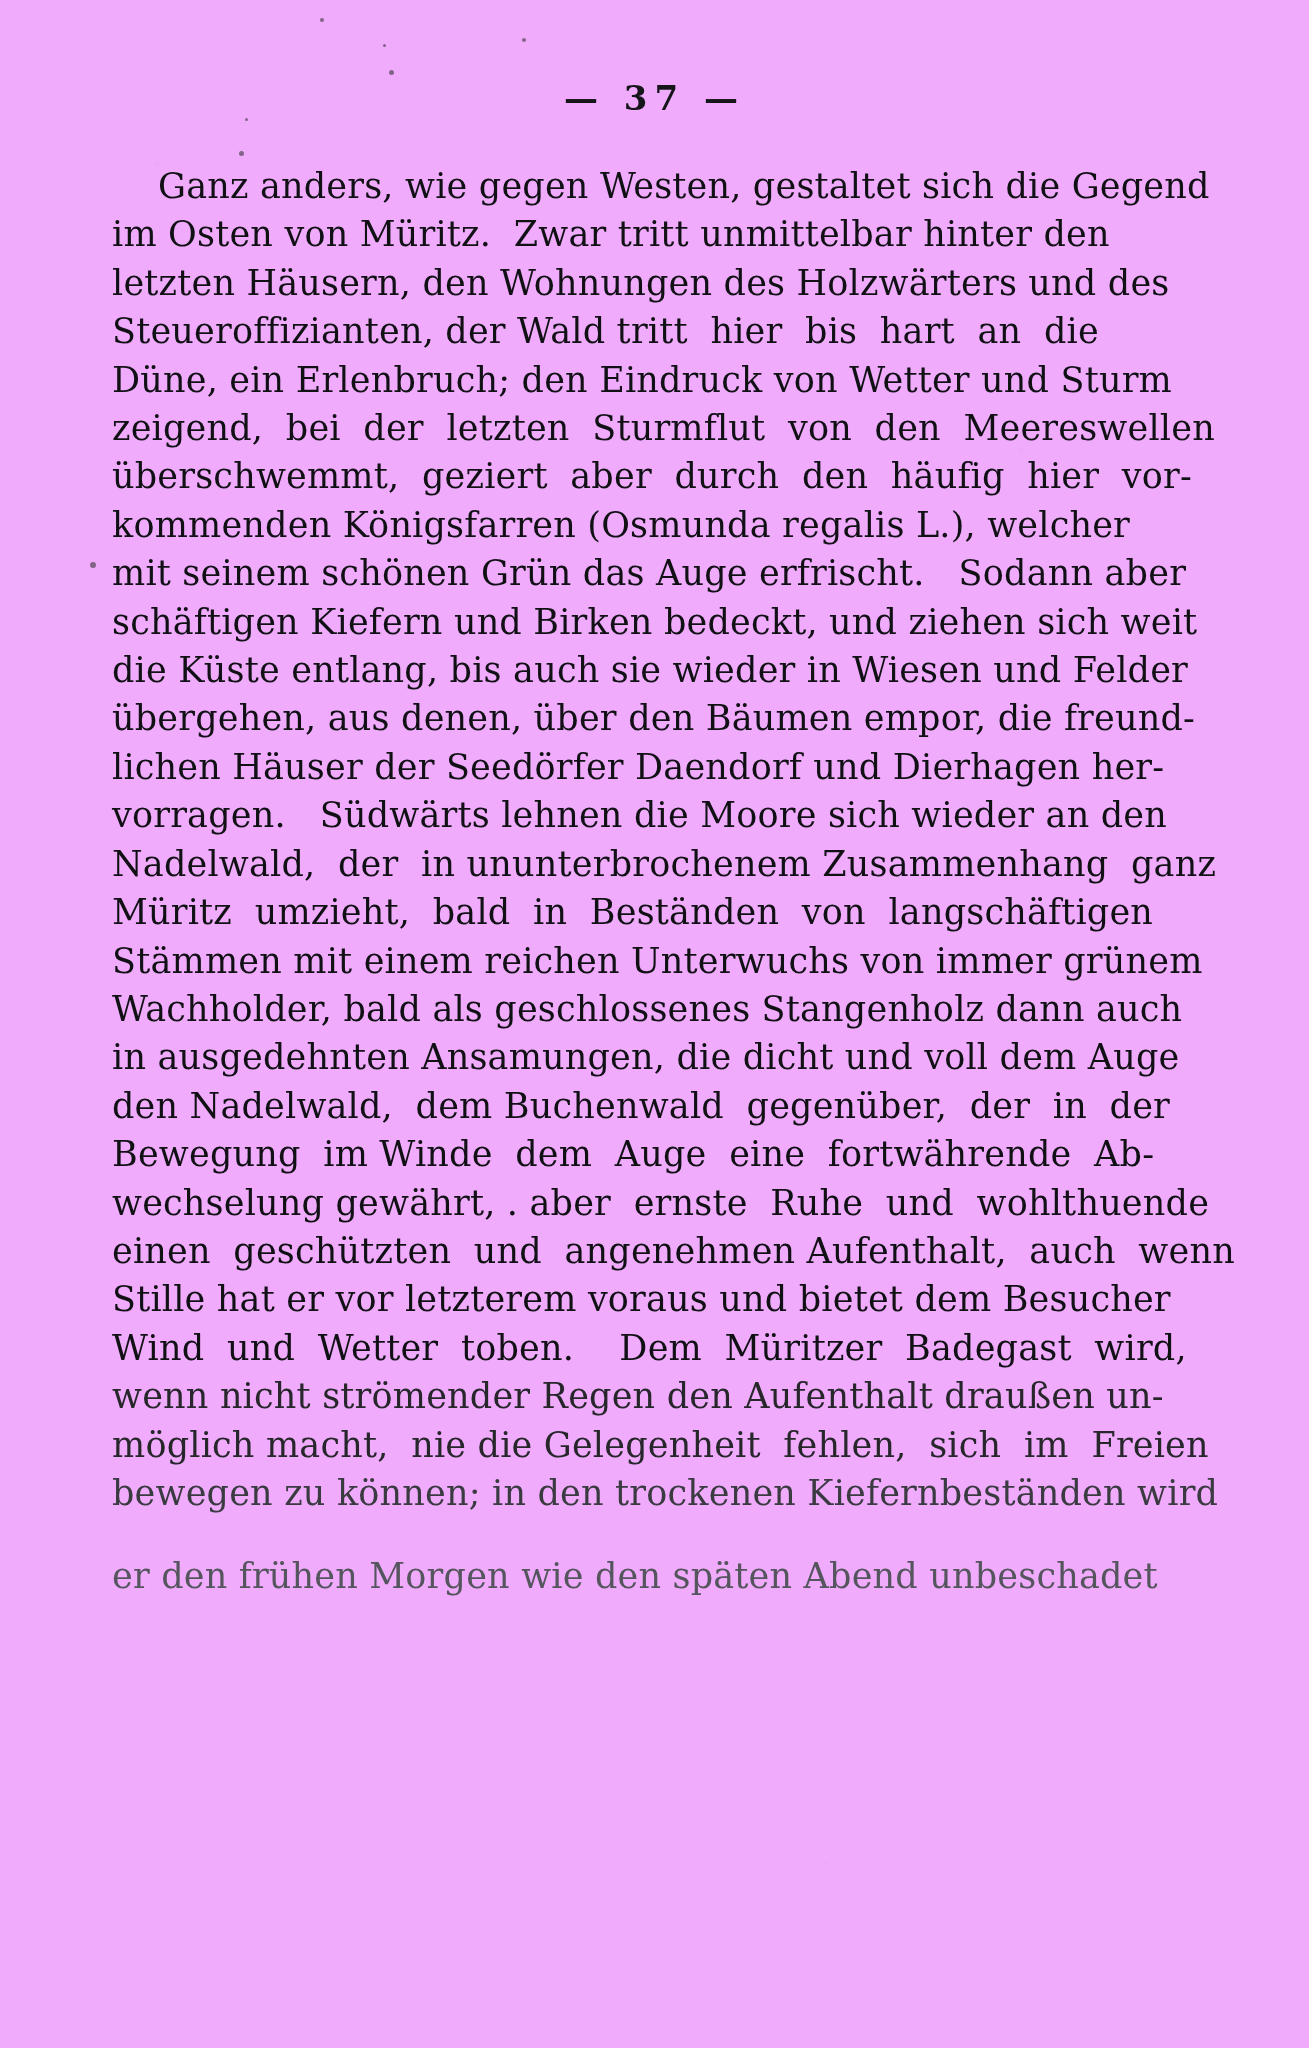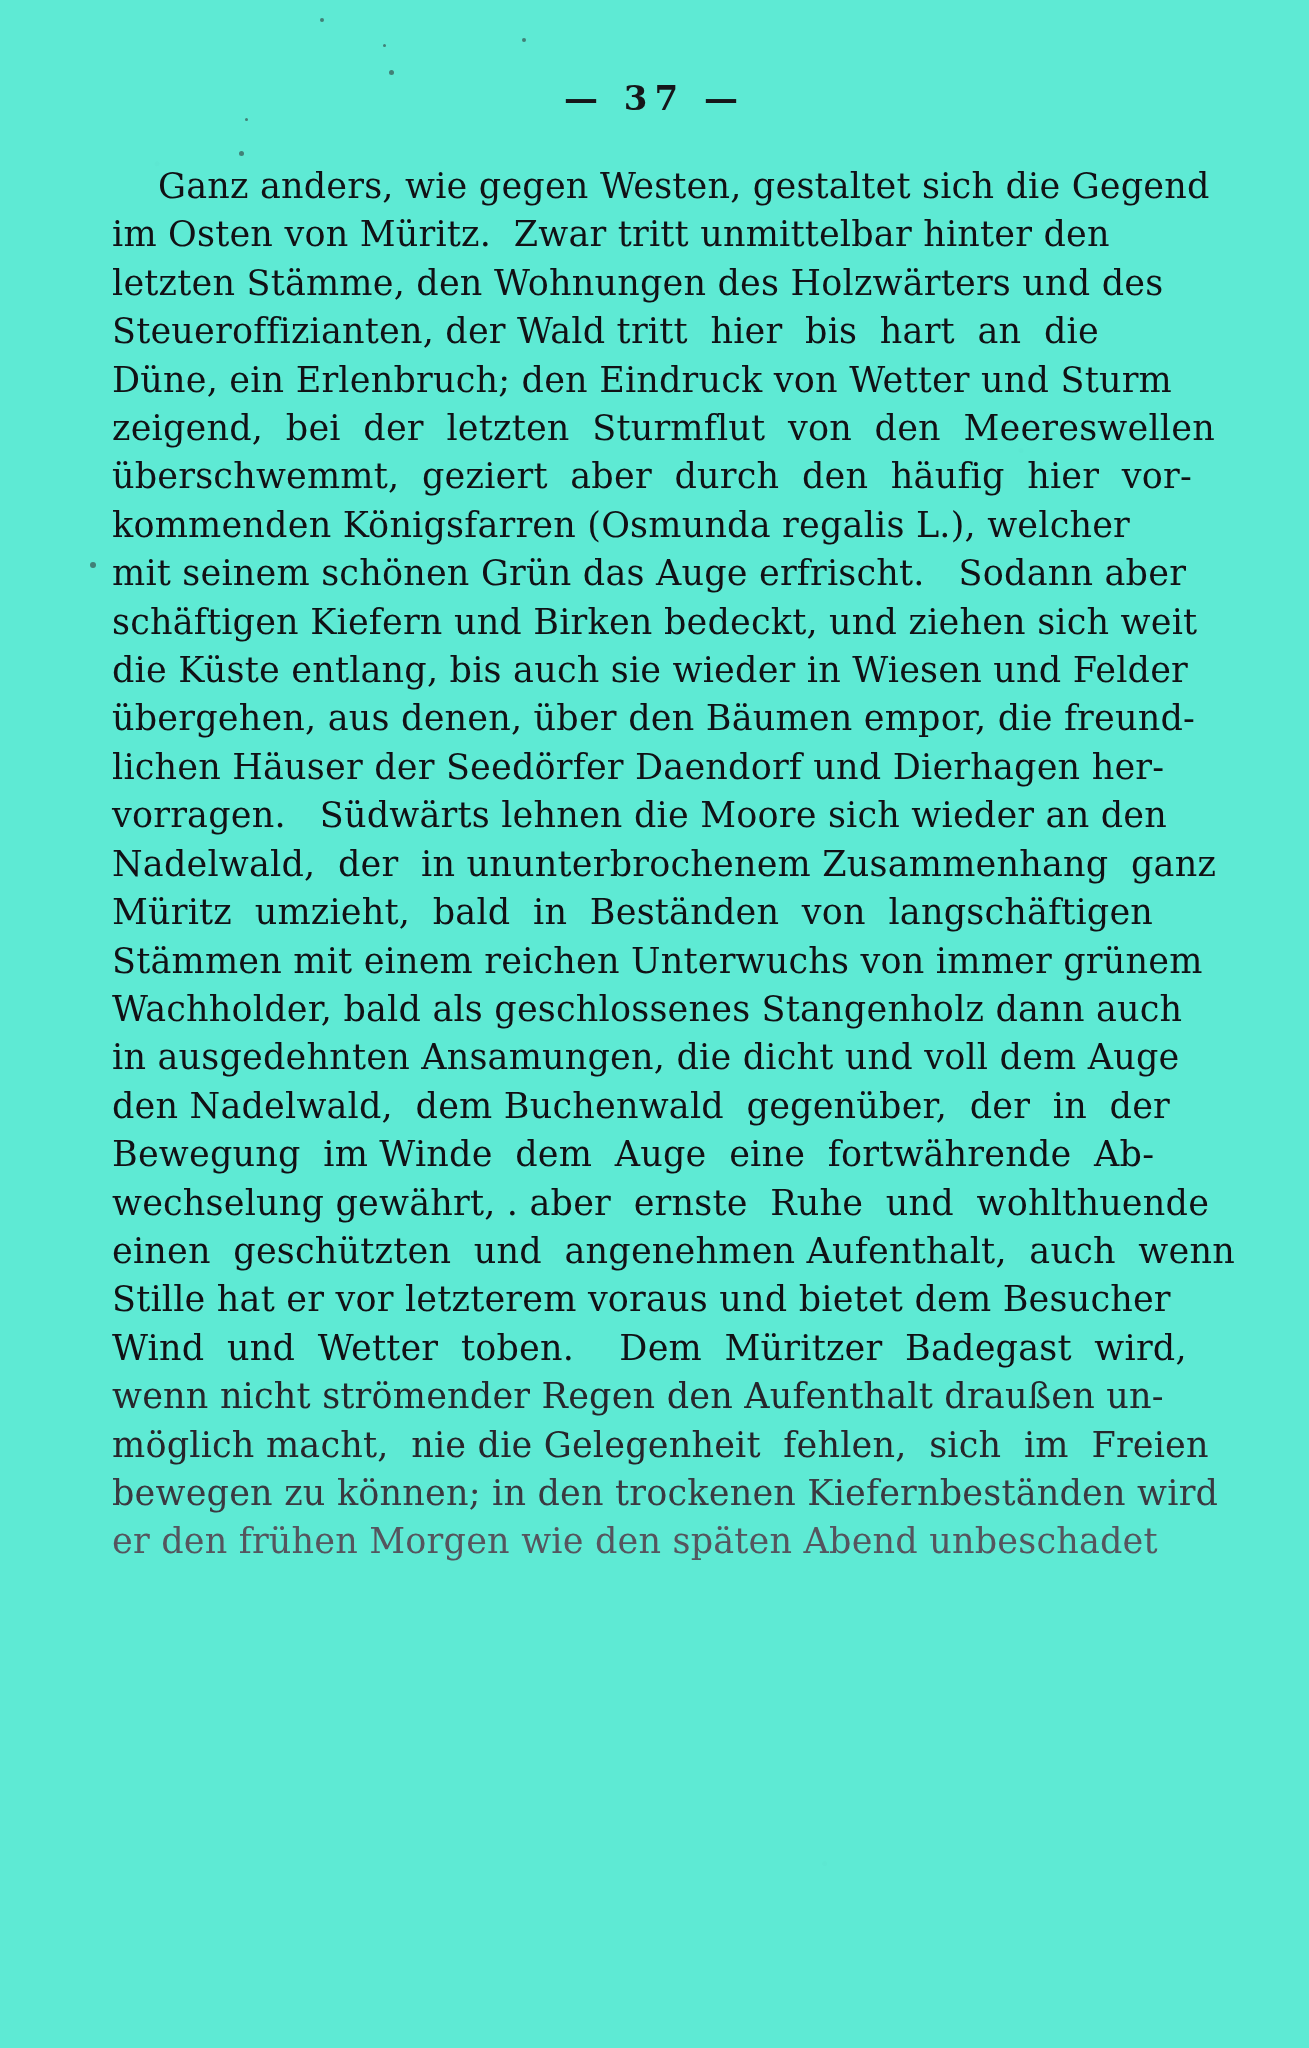--- a/index.html
+++ b/index.html
@@ -13,21 +13,21 @@
     position: relative;
     overflow: hidden;
     font-family: "DejaVu Serif", "Liberation Serif", serif;
   }
 
   .page {
     position: absolute;
     top: 0; left: 0;
     width: 1309px;
     height: 2048px;
-    background: #5eead4;
+    background: #f0abfc;
   }
 
   
   .page::before {
     content: "";
     position: absolute;
     inset: 0;
     background:
       radial-gradient(circle at 12% 8%, rgba(0,0,0,0.012) 0 2px, transparent 3px),
       radial-gradient(circle at 78% 22%, rgba(0,0,0,0.010) 0 2px, transparent 3px),
@@ -86,21 +86,21 @@
 
   
   .line {
     transform: scaleX(1.0);
     transform-origin: left center;
   }
 
   
   .line.faint  { color: #26262b; }
   .line.fainter{ color: #3a3a41; }
-  .line.ghost  { color: #55555e; }
+  .line.ghost  { color: #55555e; margin-top: 35px; }
 
   .indent { padding-left: 46px; }
 </style>
 </head>
 <body>
 
 <div class="page">
 
   <div class="speck s1"></div>
   <div class="speck s2"></div>
@@ -110,21 +110,21 @@
   <div class="speck s6"></div>
   <div class="speck s7"></div>
 
   <div class="page-header">
     <span class="folio">—  37  —</span>
   </div>
 
   <div class="textblock">
     <span class="line indent">Ganz anders, wie gegen Westen, gestaltet sich die Gegend</span>
     <span class="line">im Osten von Müritz.  Zwar tritt unmittelbar hinter den</span>
-    <span class="line">letzten Stämme, den Wohnungen des Holzwärters und des</span>
+    <span class="line">letzten Häusern, den Wohnungen des Holzwärters und des</span>
     <span class="line">Steueroffizianten, der Wald tritt  hier  bis  hart  an  die</span>
     <span class="line">Düne, ein Erlenbruch; den Eindruck von Wetter und Sturm</span>
     <span class="line">zeigend,  bei  der  letzten  Sturmflut  von  den  Meereswellen</span>
     <span class="line">überschwemmt,  geziert  aber  durch  den  häufig  hier  vor-</span>
     <span class="line">kommenden Königsfarren (Osmunda regalis L.), welcher</span>
     <span class="line">mit seinem schönen Grün das Auge erfrischt.   Sodann aber</span>
     <span class="line">schäftigen Kiefern und Birken bedeckt, und ziehen sich weit</span>
     <span class="line">die Küste entlang, bis auch sie wieder in Wiesen und Felder</span>
     <span class="line">übergehen, aus denen, über den Bäumen empor, die freund-</span>
     <span class="line">lichen Häuser der Seedörfer Daendorf und Dierhagen her-</span>

